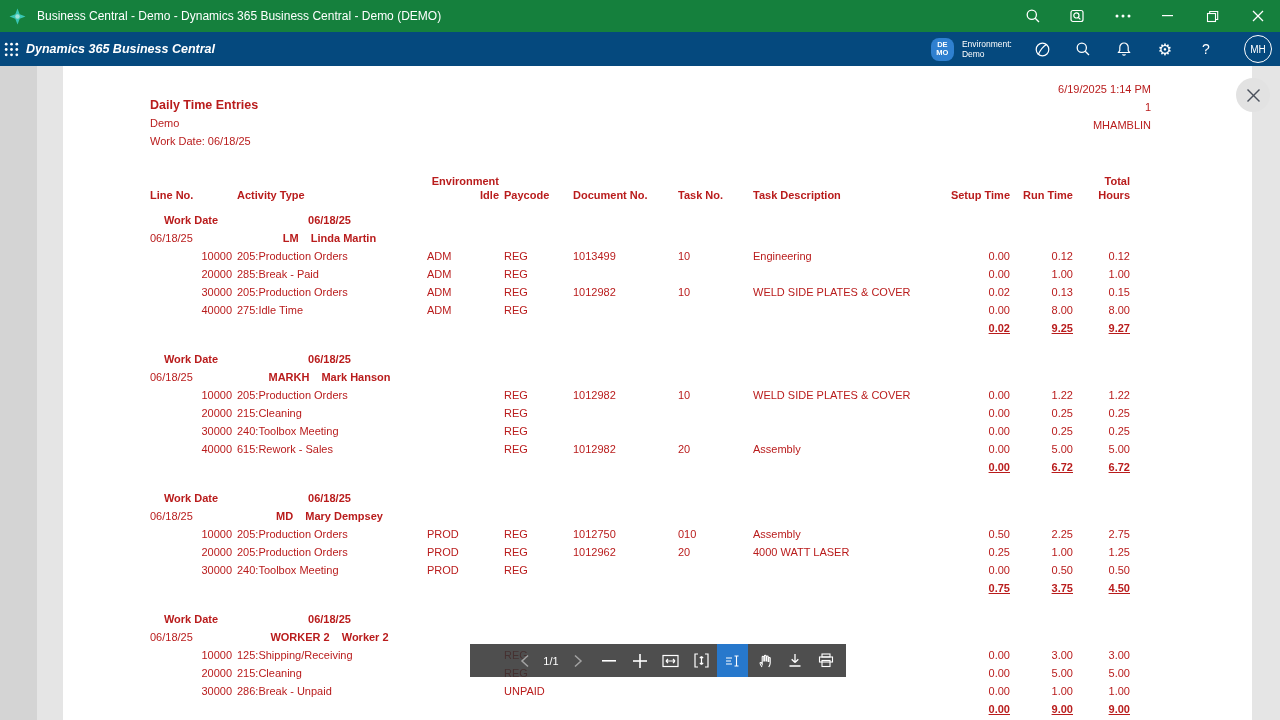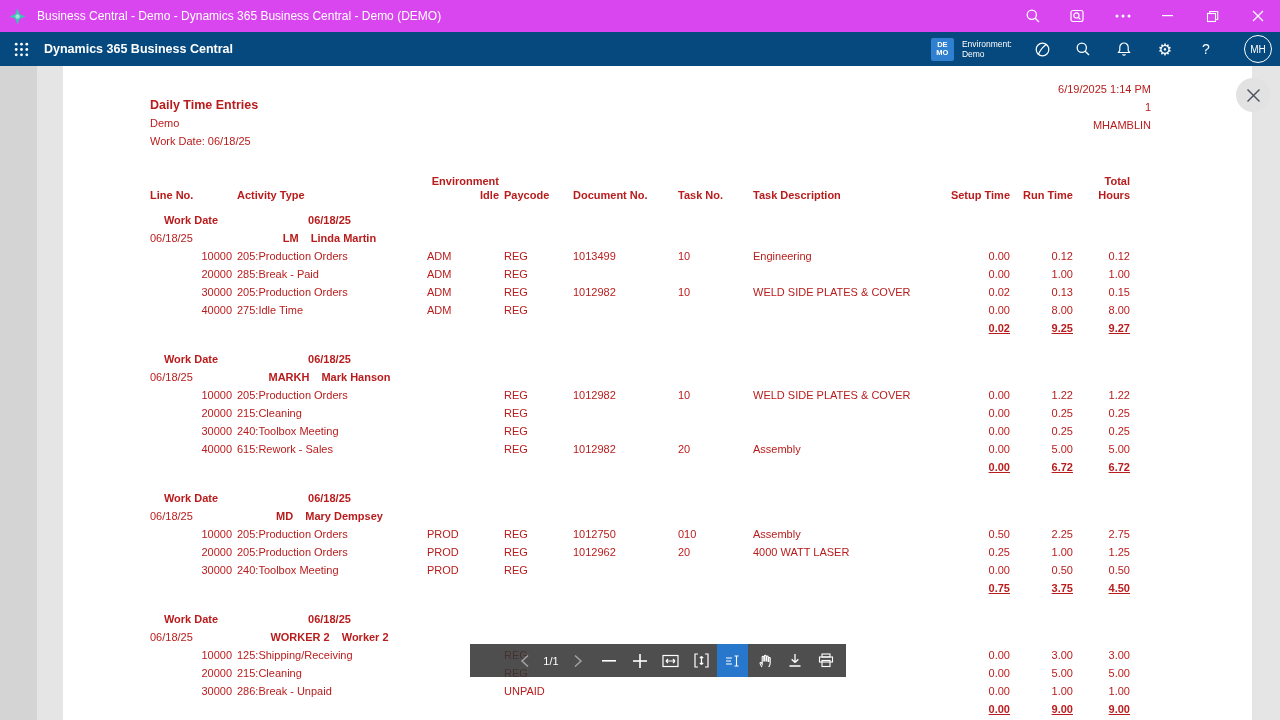--- a/index.html
+++ b/index.html
@@ -1,34 +1,34 @@
 <!DOCTYPE html>
 <html><head>
 <meta charset="utf-8">
 <style>
   html,body{margin:0;padding:0;}
   body{width:1280px;height:720px;position:relative;overflow:hidden;
        font-family:"Liberation Sans","DejaVu Sans",sans-serif;background:#fff;}
   svg{display:block;}
 
   
-  .titlebar{position:absolute;left:0;top:0;width:1280px;height:32px;background:#d946ef;
+  .titlebar{position:absolute;left:0;top:0;width:1280px;height:32px;background:#15803d;
             display:flex;align-items:center;justify-content:space-between;color:#fff;}
   .tb-left{display:flex;align-items:center;gap:11px;padding-left:9px;}
   .tb-title{font-size:12px;}
   .tb-right{display:flex;height:32px;}
   .tb-btn{width:45px;height:32px;display:flex;align-items:center;justify-content:center;cursor:pointer;}
 
   
   .appbar{position:absolute;left:0;top:32px;width:1280px;height:34px;background:#05497e;
           display:flex;align-items:center;justify-content:space-between;color:#fff;}
-  .ab-left{display:flex;align-items:center;gap:12px;padding-left:10px;}
+  .ab-left{display:flex;align-items:center;gap:4px;padding-left:0;font-style:italic;}
   .ab-title{font-size:12.5px;font-weight:bold;}
   .ab-right{display:flex;align-items:center;gap:19px;padding-right:8px;}
-  .env-badge{width:23px;height:23px;background:#2f80d0;border-radius:2px;display:flex;flex-direction:column;
+  .env-badge{width:23px;height:23px;background:#2f80d0;border-radius:8px;display:flex;flex-direction:column;
              align-items:center;justify-content:center;font-size:7.5px;font-weight:bold;line-height:8px;cursor:pointer;}
   .env-info{font-size:8.5px;line-height:10.5px;margin-left:-11px;}
   .ab-icon{width:22px;height:22px;display:flex;align-items:center;justify-content:center;cursor:pointer;}
   .gear-glyph{font-family:"DejaVu Sans",sans-serif;font-size:16px;color:#fff;}
   .help-glyph{font-size:14px;color:#fff;}
   .avatar{width:26px;height:26px;border-radius:50%;border:1.5px solid #fff;display:flex;align-items:center;
           justify-content:center;font-size:10px;color:#fff;cursor:pointer;margin-left:8px;}
 
   
   .viewer{position:absolute;left:0;top:66px;width:1280px;height:654px;background:#fff;}

